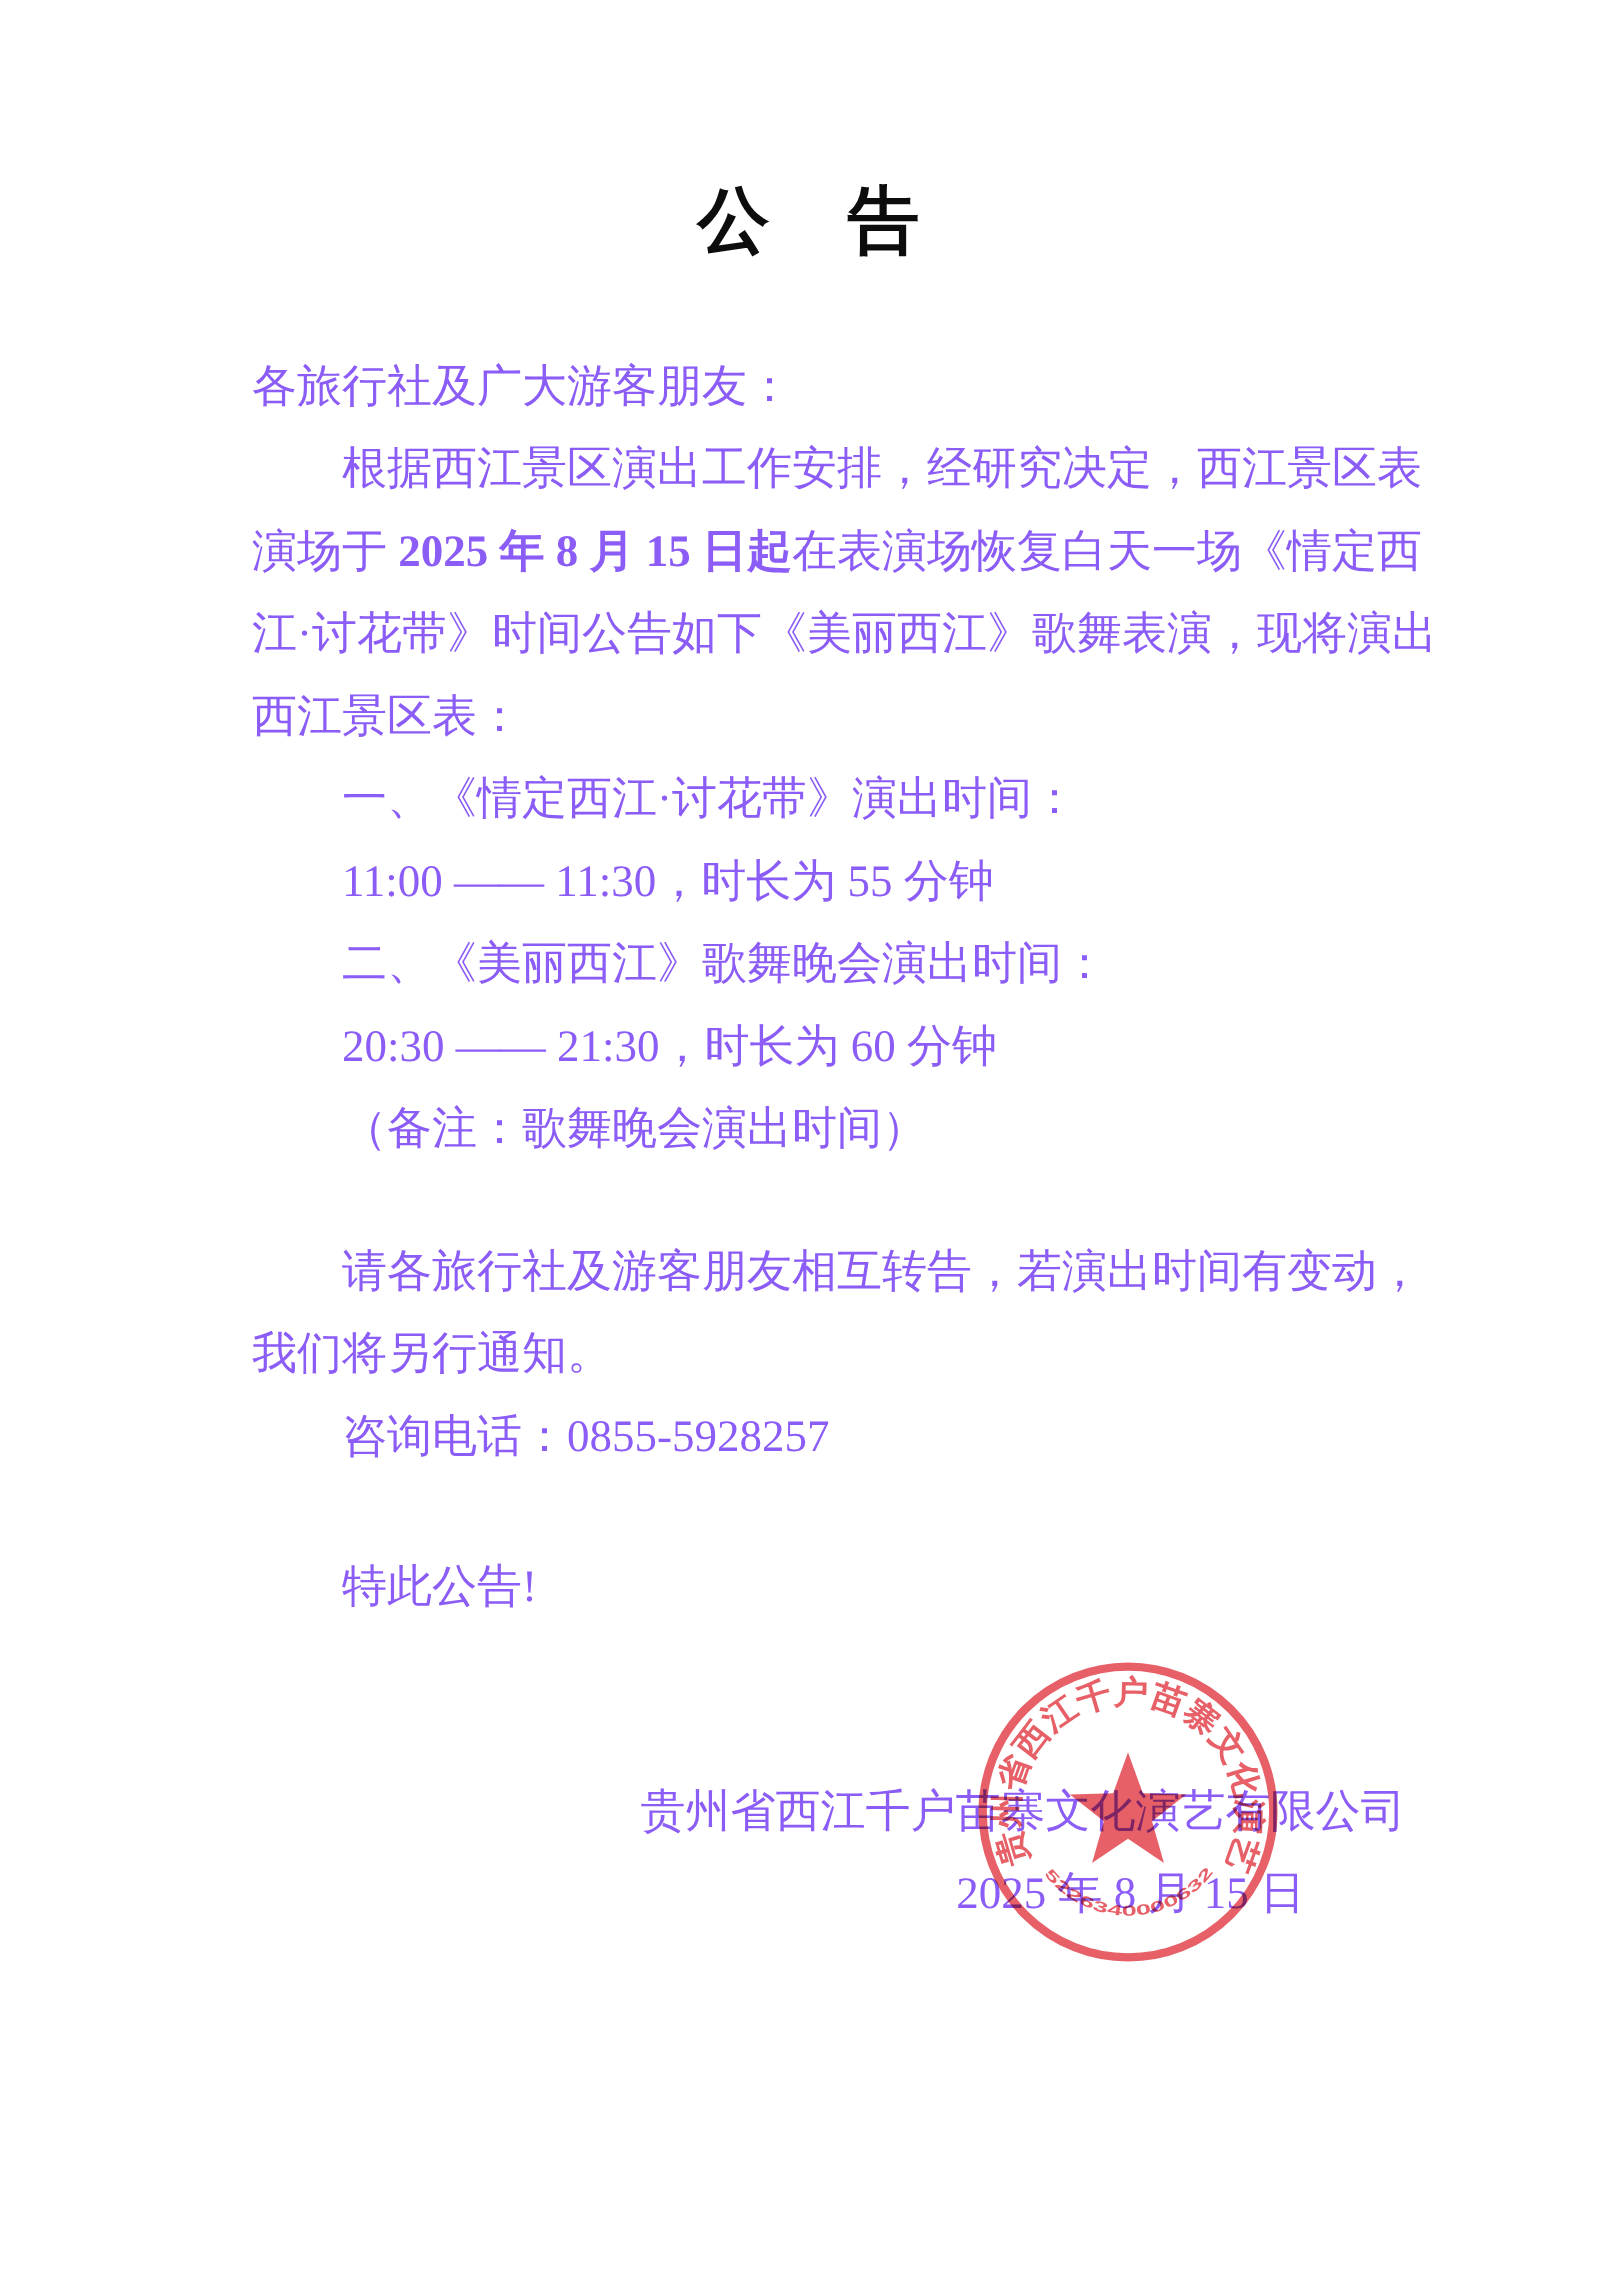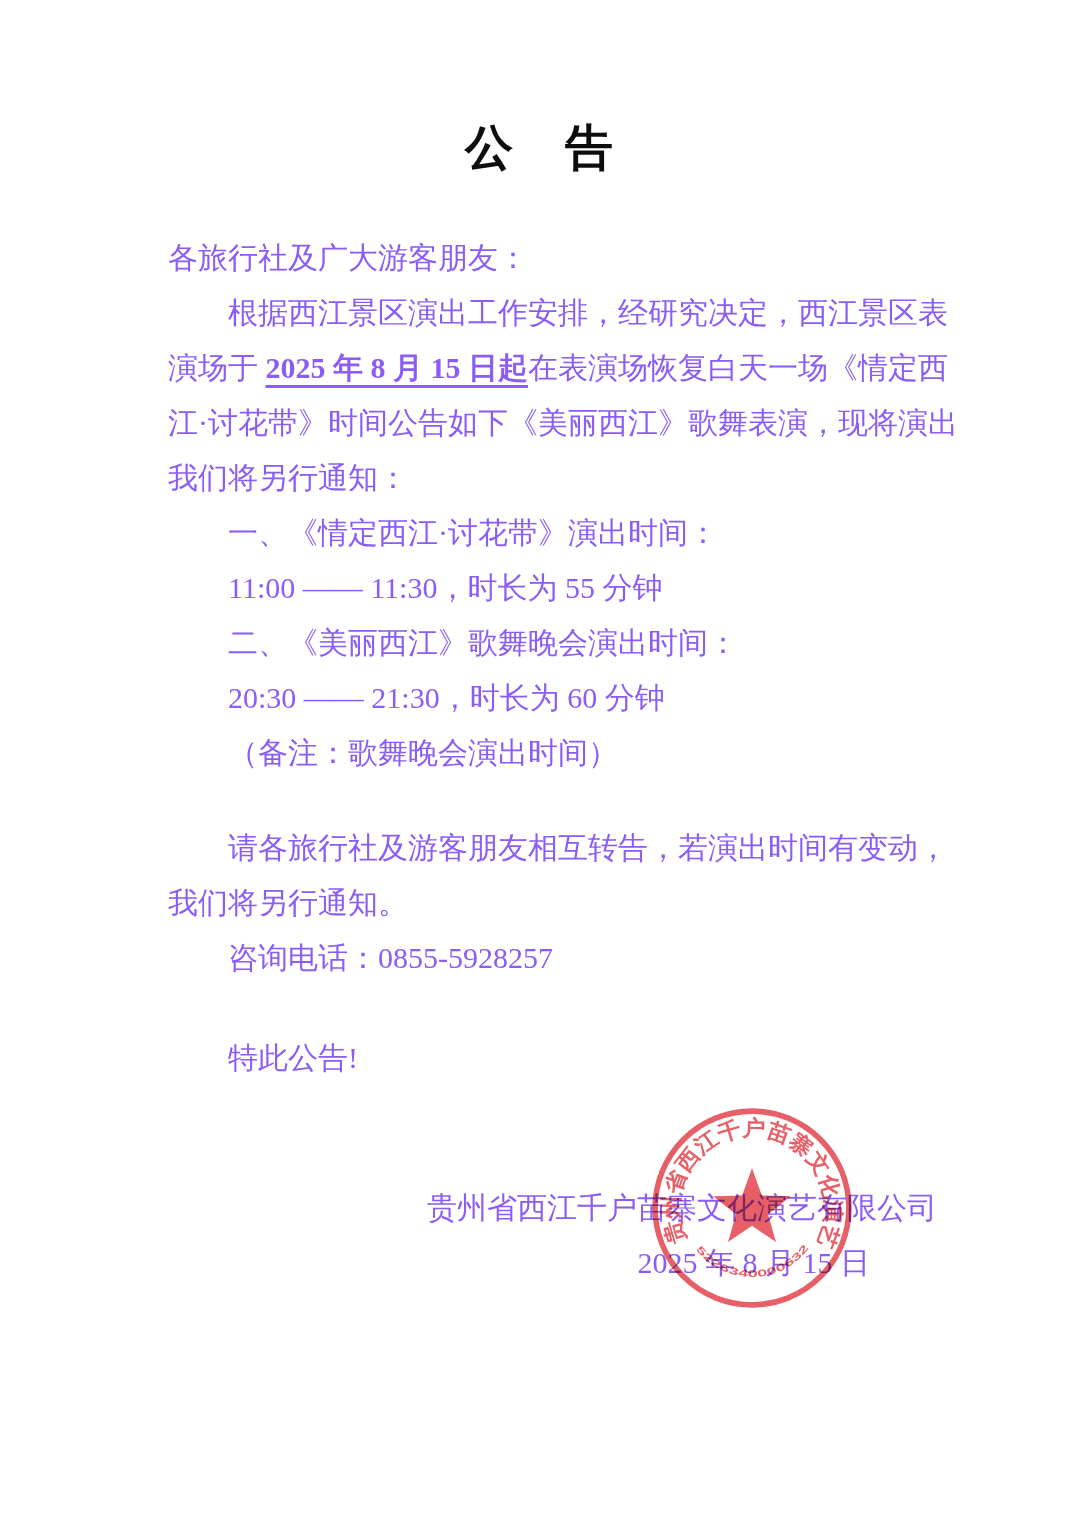--- a/index.html
+++ b/index.html
@@ -16,21 +16,20 @@
     letter-spacing:2px; color:#0d0d0d;
   }
   .body-block { margin-top:52px; padding:0 130px 0 168px; }
   .line {
     height:55px; line-height:55px; font-size:30px;
     white-space:pre; color:#8b5cf6;
   }
   .indent { padding-left:60px; }
   .emph {
     font-weight:700;
-    text-decoration:underline;
     text-decoration-thickness:2.5px;
     text-underline-offset:7px;
   }
   .gap-1 { margin-top:40px; }
   .gap-2 { margin-top:45px; }
   .sig-company { margin-top:95px; text-align:right; padding-right:13px; }
   .sig-date   { text-align:right; padding-right:80px; }
   .seal {
     position:absolute; left:650px; top:1106px;
     width:204px; height:204px;
@@ -44,21 +43,21 @@
 <div class="page">
 
   <h1 class="title">公　告</h1>
 
   <div class="body-block">
     <div class="line">各旅行社及广大游客朋友：</div>
 
     <div class="line indent">根据西江景区演出工作安排，经研究决定，西江景区表</div>
     <div class="line"><span>演场于 </span><span class="emph">2025 年 8 月 15 日起</span><span>在表演场恢复白天一场《情定西</span></div>
     <div class="line">江·讨花带》时间公告如下《美丽西江》歌舞表演，现将演出</div>
-    <div class="line">我们将另行通知：</div>
+    <div class="line">西江景区表：</div>
 
     <div class="line indent">一、《情定西江·讨花带》演出时间：</div>
     <div class="line indent">11:00 —— 11:30，时长为 55 分钟</div>
     <div class="line indent">二、《美丽西江》歌舞晚会演出时间：</div>
     <div class="line indent">20:30 —— 21:30，时长为 60 分钟</div>
     <div class="line indent">（备注：歌舞晚会演出时间）</div>
 
     <div class="line indent gap-1">请各旅行社及游客朋友相互转告，若演出时间有变动，</div>
     <div class="line">我们将另行通知。</div>
     <div class="line indent">咨询电话：0855-5928257</div>

